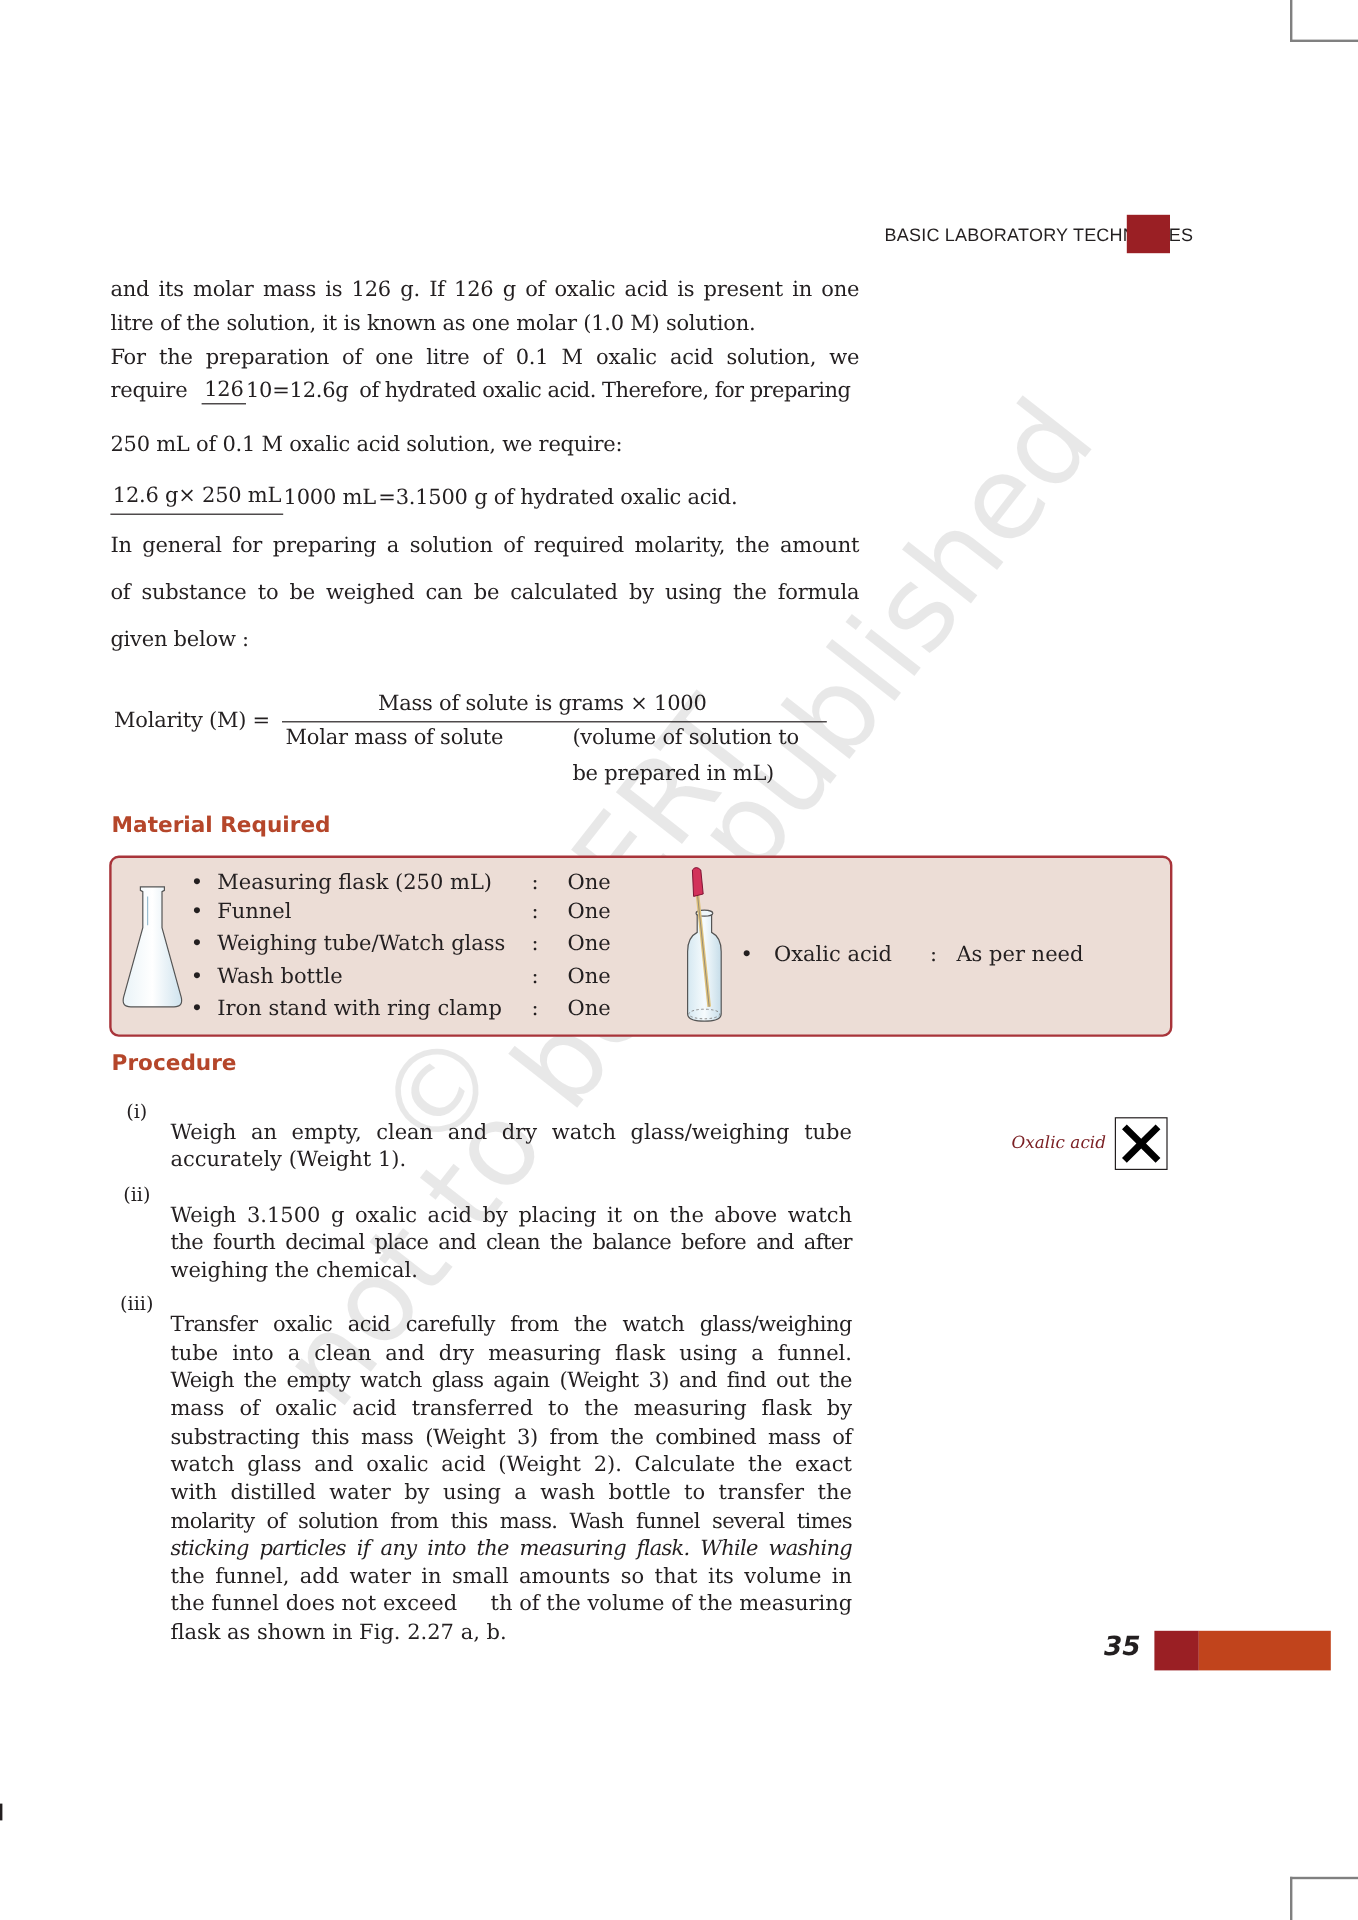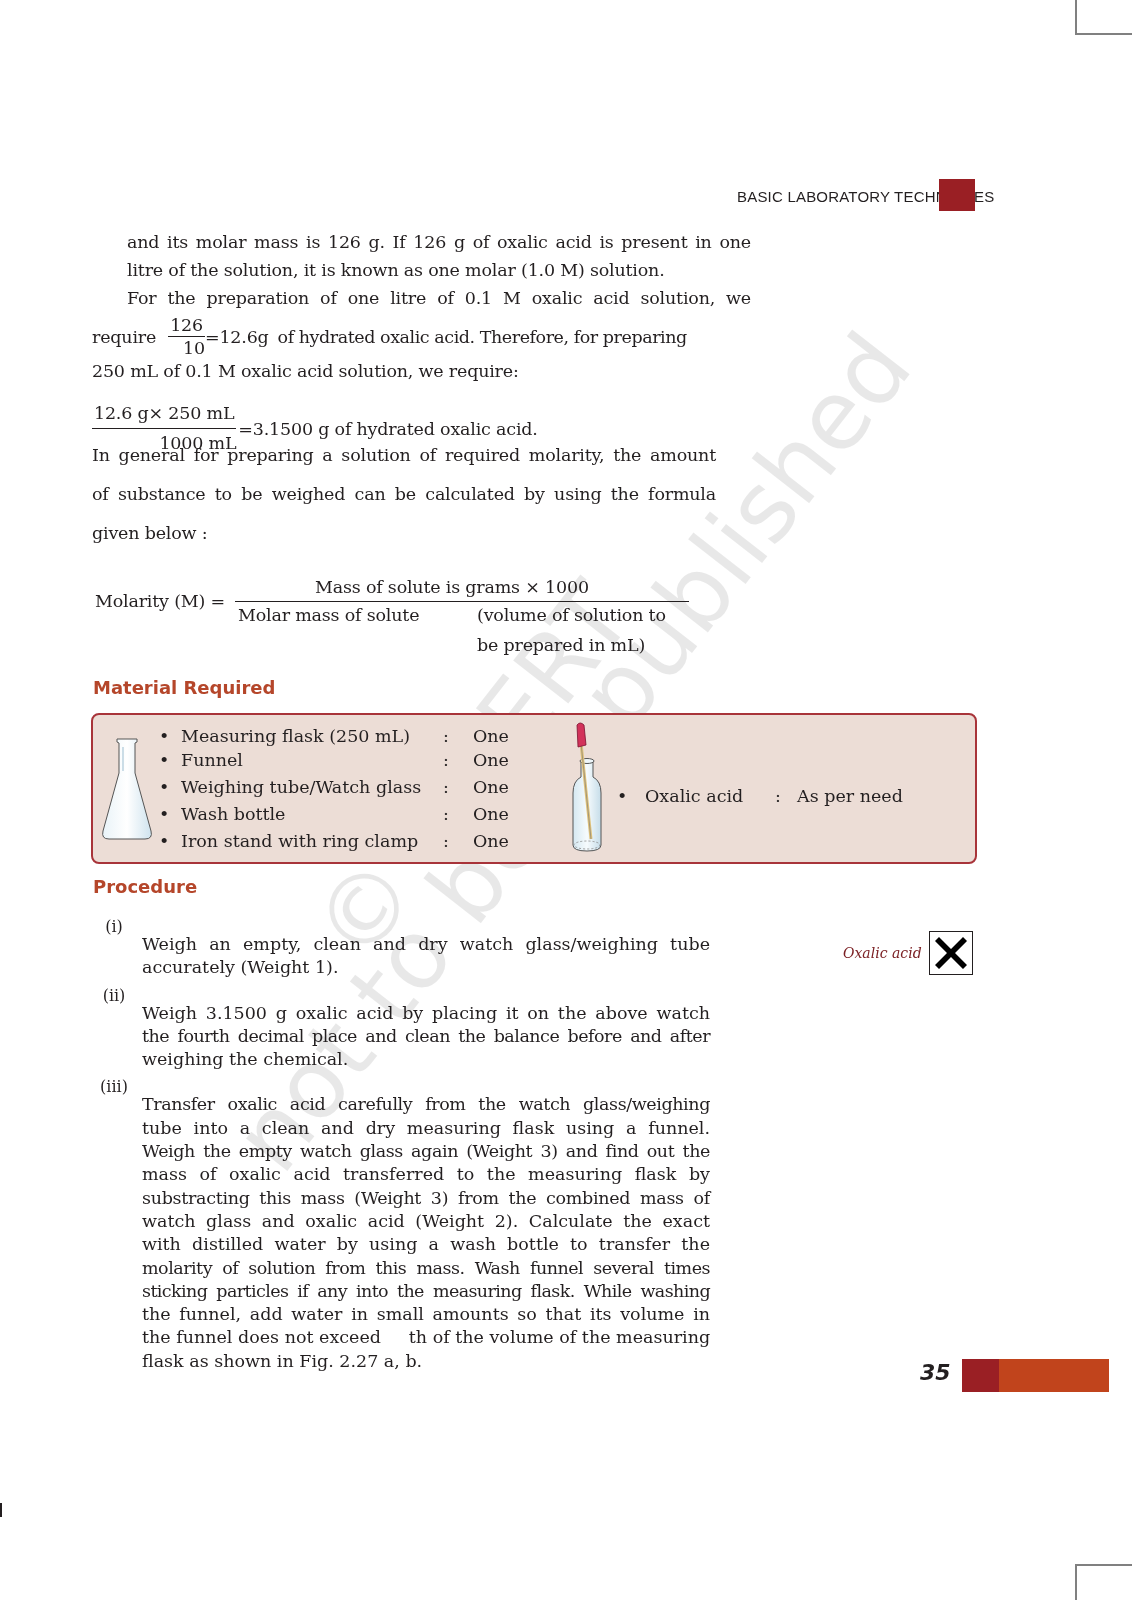--- a/index.html
+++ b/index.html
@@ -4,21 +4,21 @@
 <style>
   html, body { margin: 0; padding: 0; background: #ffffff; }
   body { width: 1132px; height: 1600px; position: relative; overflow: hidden;
          font-family: "DejaVu Serif", "Liberation Serif", serif; color: #231f20; }
   .abs { position: absolute; }
   .crop-mark { position: absolute; border-color: #808080; border-style: solid; }
   .header-title { font-family: "Liberation Sans", sans-serif; font-size: 13px; color: #231f20; letter-spacing: 0.2px; }
   .header-square { background: #9a1f24; }
   .para { font-family: "DejaVu Serif", serif; font-size: 17.5px; line-height: 31px; letter-spacing: -0.2px; }
   .justify { text-align: justify; text-align-last: justify; }
-  .frac { display: inline-flex; flex-direction: column; align-items: flex-end; vertical-align: middle; }
+  .frac { display: inline-flex; flex-direction: row; align-items: center; vertical-align: middle; }
   .frac .num { border-bottom: 1px solid #231f20; padding: 0 2px; line-height: 22px; }
   .frac .den { line-height: 22px; }
   .section-heading { font-family: "DejaVu Sans", sans-serif; font-weight: bold; color: #b5462a; font-size: 18px; }
   .material-box { background: #ecddd6; border: 2px solid #a8343a; border-radius: 8px; }
   .mat-row { display: flex; height: 26px; align-items: center; font-size: 17.5px; }
   .mat-row .bullet { width: 22px; }
   .mat-row .name { width: 262px; }
   .mat-row .colon { width: 30px; }
   .proc-item { display: flex; font-size: 17.5px; line-height: 23.3px; }
   .proc-item .roman { width: 56px; text-align: center; font-size: 16px; }
@@ -34,21 +34,21 @@
 <div class="crop-mark" style="left:1075px; top:0; width:57px; height:33px; border-width:0 0 2px 2px;"></div>
 <div class="crop-mark" style="left:1075px; top:1564px; width:57px; height:36px; border-width:2px 0 0 2px;"></div>
 <div class="abs" style="left:0; top:1503px; width:2px; height:14px; background:#231f20;"></div>
 
 <div class="watermark" style="left:380px; top:870px; font-size:96px; transform: rotate(-52deg);">© NCERT</div>
 <div class="watermark" style="left:300px; top:1080px; font-size:96px; transform: rotate(-52deg);">not to be republished</div>
 
 <div class="abs header-title" style="left:737px; top:188px; font-variant: small-caps; font-size:15px;">BASIC LABORATORY TECHNIQUES</div>
 <div class="abs header-square" style="left:939px; top:179px; width:36px; height:32px;"></div>
 
-<div class="abs para" style="left:92px; top:227px; width:624px;margin-left:35px;">
+<div class="abs para" style="left:92px; top:227px; width:624px;">
   <div class="justify">and its molar mass is 126 g.  If 126 g of oxalic acid is present in one</div>
   <div style="margin-top:-3px;">litre of the solution, it is known as one molar (1.0 M) solution.</div>
   <div class="justify" style="margin-top:-3px;">For the preparation of one litre of 0.1 M oxalic acid solution, we</div>
 </div>
 
 <div class="abs para" style="left:92px; top:314px; width:624px; display:flex; align-items:center; line-height:22px;">
   <span>require</span>
   <span class="frac" style="margin-left:12px;">
     <span class="num">126</span>
     <span class="den">10</span>
@@ -177,21 +177,21 @@
     <span class="roman">(iii)</span>
     <div class="txt">
       <div class="justify" style="letter-spacing:-0.4px;">Transfer oxalic acid carefully from the watch glass/weighing</div>
       <div class="justify">tube into a clean and dry measuring  flask using a funnel.</div>
       <div class="justify" style="letter-spacing:-0.4px;">Weigh the empty watch glass again (Weight 3) and find out the</div>
       <div class="justify">mass of oxalic acid transferred to the measuring flask by</div>
       <div class="justify" style="letter-spacing:-0.3px;">substracting this mass (Weight 3) from the combined mass of</div>
       <div class="justify">watch glass and oxalic acid (Weight 2). Calculate the exact</div>
       <div class="justify">with distilled water by using a wash bottle to transfer the</div>
       <div class="justify" style="letter-spacing:-0.5px;">molarity of solution from this mass.  Wash funnel several times</div>
-      <div class="justify" style="letter-spacing:-0.6px;">sticking particles if any into the measuring flask. While washing</div>
+      <div class="justify" style="letter-spacing:-0.6px;font-style:italic;">sticking particles if any into the measuring flask. While washing</div>
       <div class="justify">the funnel, add water in small amounts so that its volume in</div>
       <div class="justify" style="white-space:pre;">the funnel does not exceed     th of the volume of the measuring</div>
       <div>flask as shown in Fig. 2.27 a, b.</div>
     </div>
   </div>
 </div>
 
 <div class="abs side-note" style="left:843px; top:945px;">Oxalic acid</div>
 <div class="abs hazard" style="left:929px; top:931px;">
   <svg width="36" height="36" viewBox="0 0 36 36">

